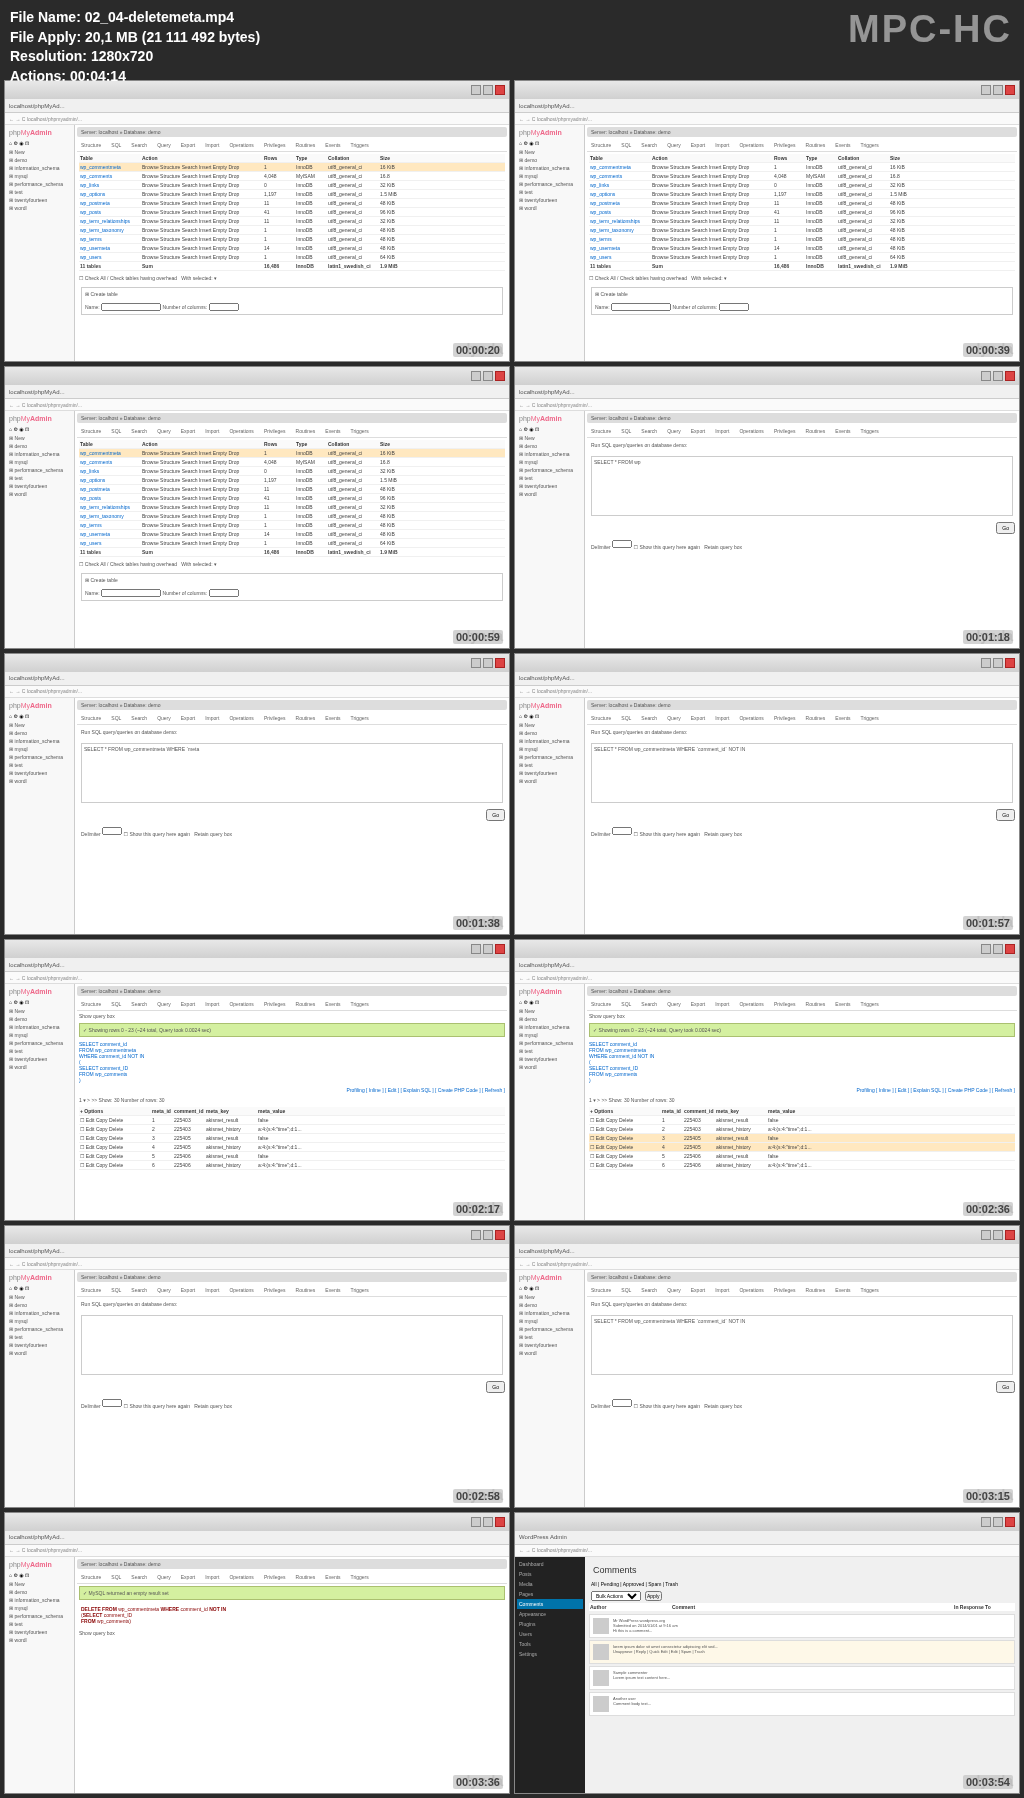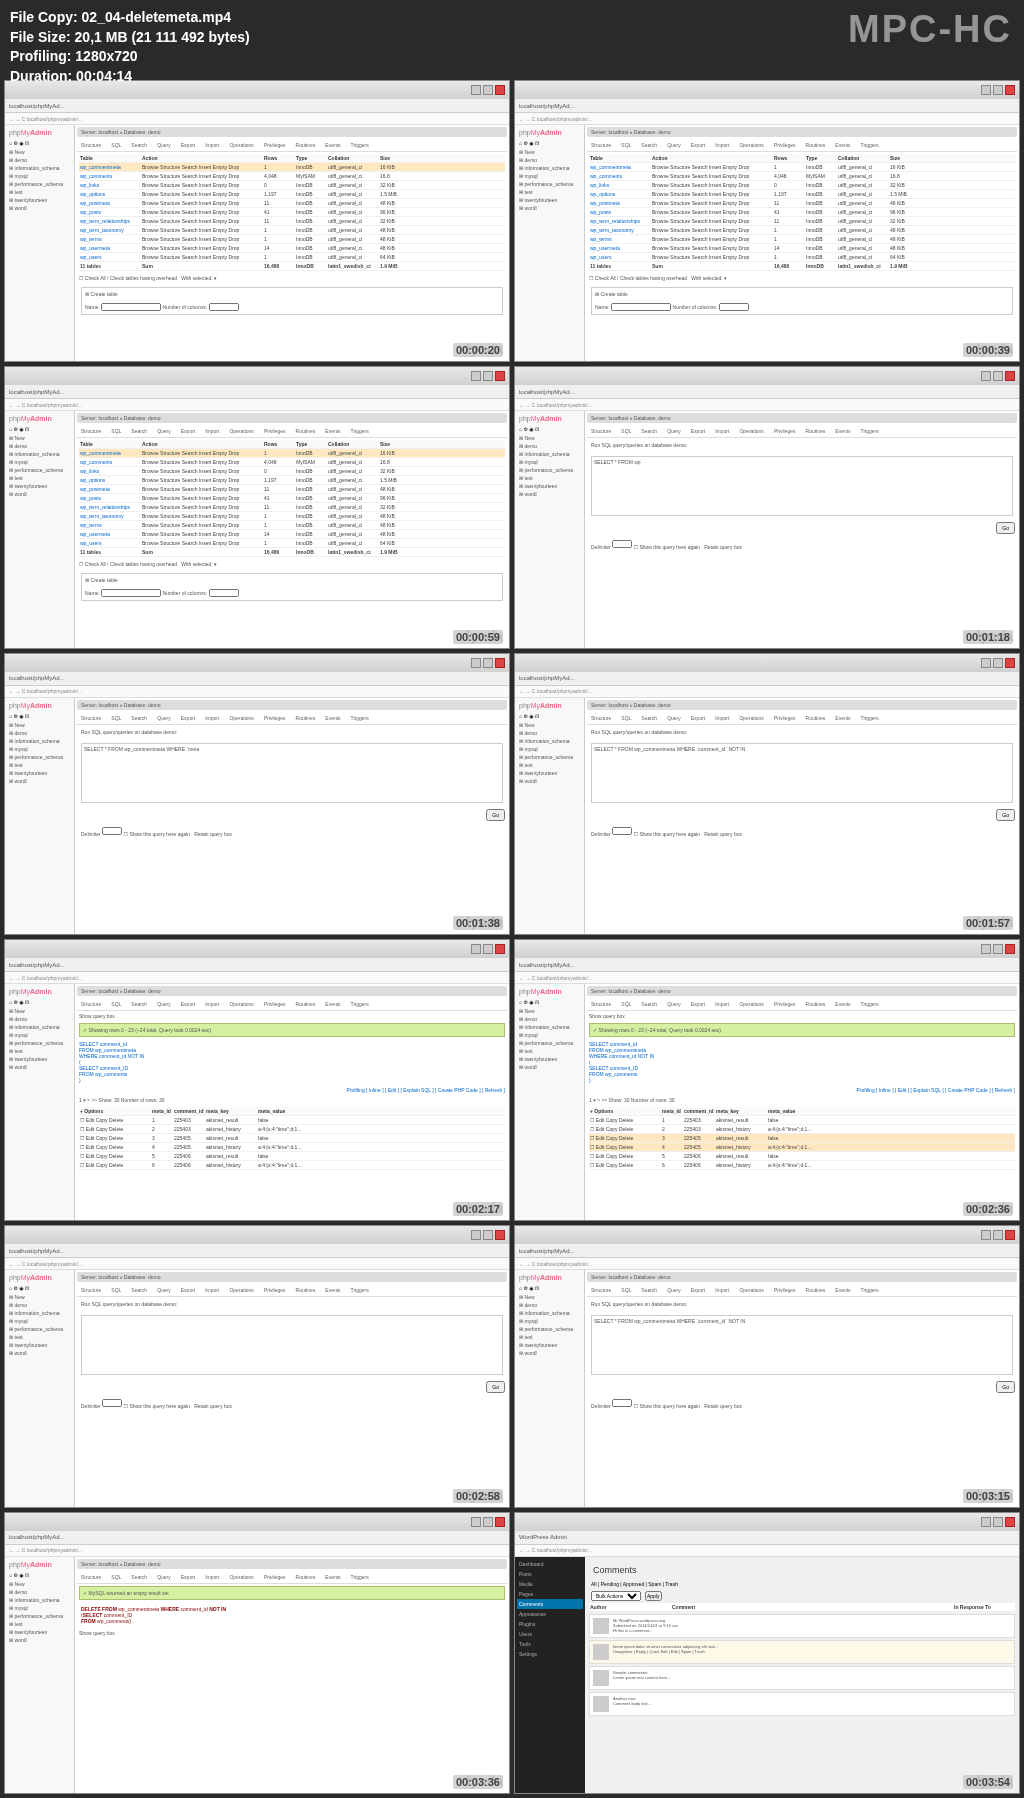--- a/index.html
+++ b/index.html
@@ -42,24 +42,24 @@
 .wp-title{font-size:9px;color:#333;padding:4px}
 .comment-row{display:flex;background:#fff;border:1px solid #ddd;padding:3px;margin:2px 0;gap:4px}
 .comment-row.pending{background:#fef8e8}
 .avatar{width:16px;height:16px;background:#ccc}
 .comment-text{flex:1;font-size:4px;color:#555;line-height:1.3}
 </style>
 </head>
 <body>
 
 <div class="file-info">
-  <div><span>File Copy:</span> <span>02_04-deletemeta.mp4</span></div>
-  <div><span>File Size:</span> <span>20,1 MB (21 111 492 bytes)</span></div>
-  <div><span>Profiling:</span> <span>1280x720</span></div>
-  <div><span>Duration:</span> <span>00:04:14</span></div>
+  <div><span>File Name:</span> <span>02_04-deletemeta.mp4</span></div>
+  <div><span>File Apply:</span> <span>20,1 MB (21 111 492 bytes)</span></div>
+  <div><span>Resolution:</span> <span>1280x720</span></div>
+  <div><span>Actions:</span> <span>00:04:14</span></div>
 </div>
 <div class="watermark">MPC-HC</div>
 
 <div class="grid" id="grid">
     <div class="thumb">
       <div class="thumb-header">
     <div style="flex:1"></div>
     <div class="win-btn"></div>
     <div class="win-btn"></div>
     <div class="win-btn close-btn"></div>

